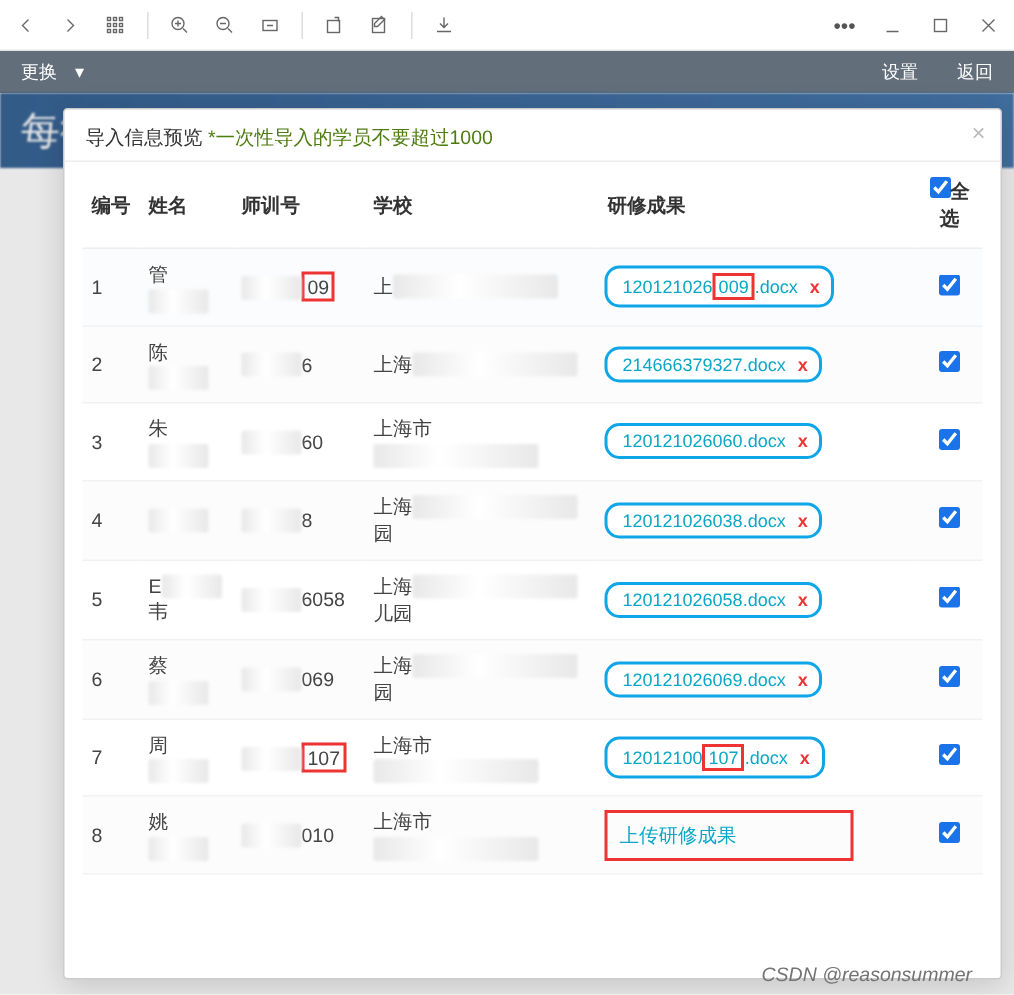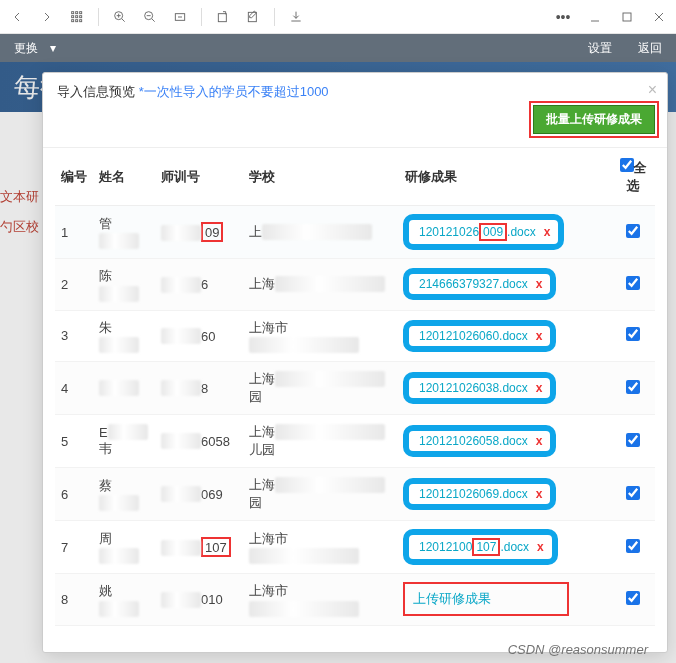--- a/index.html
+++ b/index.html
@@ -17,21 +17,21 @@
     .replace-txt { display: flex; align-items: center; gap: 12px; text-align: center; }
     
     .bg-page { position: relative; height: calc(100% - 62px); background: #fff; }
     .bg-banner { height: 50px; background: linear-gradient(90deg, #2b5a8f, #3a6fa8); color: #fff; font-size: 26px; padding-left: 14px; display: flex; align-items: center; filter: blur(0.6px); }
     .bg-side { position: absolute; left: 0; top: 120px; font-size: 13px; line-height: 30px; }
     .bg-side .line1 { color: #c0392b; } .bg-side .line2 { color: #c0392b; }
     
     .modal-overlay { position: absolute; left: 0; right: 0; top: 62px; bottom: 0; background: rgba(100,100,100,0.15); }
     .modal { position: absolute; left: 42px; top: 10px; right: 8px; bottom: 10px; background: #fff; border: 1px solid #ccc; border-radius: 3px; box-shadow: 0 4px 20px rgba(0,0,0,0.15); display: flex; flex-direction: column; }
     .modal-head { padding: 10px 14px 6px 14px; font-size: 13px; color: #333; position: relative; }
-    .modal-head .warn { color: #3b82f6; }
+    .modal-head .warn { color: #4d7c0f; }
     .modal-close { position: absolute; right: 10px; top: 8px; color: #bbb; font-size: 16px; cursor: pointer; }
     
     .upload-wrap { position: relative; padding: 4px 14px 10px 14px; height: 40px; }
     .batch-box { position: absolute; right: 8px; top: -6px; border: 2px solid #e33; padding: 2px; }
     .batch-btn { background: #4aa832; border: 1px solid #2e7a1c; color: #fff; font-size: 12px; padding: 5px 12px; font-weight: bold; cursor: pointer; }
     
     .tbl-wrap { flex: 1; overflow-y: auto; border-top: 1px solid #eee; padding: 0 12px; }
     table { width: 100%; border-collapse: collapse; font-size: 13px; color: #444; }
     th { text-align: left; font-weight: bold; padding: 10px 6px; border-bottom: 1px solid #eee; color: #333; background: #fff; }
     td { padding: 8px 6px; border-bottom: 1px solid #f2f2f2; vertical-align: middle; height: 36px; }
@@ -43,21 +43,21 @@
     .col-school { width: 154px; }
     .col-file {}
     .col-chk { width: 44px; text-align: center; }
     .th-file { padding-left: 8px; }
     
     .mosaic { display: inline-block; background: linear-gradient(90deg, #e8e8e8, #fff 40%, #e8e8e8); height: 16px; border-radius: 2px; filter: blur(1.2px); vertical-align: middle; }
     .mosaic.sm { width: 40px; } .mosaic.lg { width: 110px; }
     
     .frag { display: inline-block; font-size: 13px; color: #444; vertical-align: middle; }
     
-    .file-pill { display: inline-flex; align-items: center; border: 6px solid #0ea5e9; border-radius: 10px; padding: 3px 8px 3px 10px; font-size: 12px; color: #0aa7c7; background: #fff; cursor: pointer; max-width: 170px; }
+    .file-pill { display: inline-flex; align-items: center; border: 2px solid #0ea5e9; border-radius: 10px; padding: 3px 8px 3px 10px; font-size: 12px; color: #0aa7c7; background: #fff; cursor: pointer; max-width: 170px; }
     .file-pill .fname { white-space: nowrap; overflow: hidden; text-overflow: ellipsis; }
     .file-pill .del { margin-left: 8px; color: #e33; font-weight: bold; cursor: pointer; }
     .upload-link { color: #0aa7c7; font-size: 13px; cursor: pointer; }
     
     .red-box { border: 2px solid #e33; padding: 0 2px; display: inline-block; }
     .red-box-inline { border: 2px solid #e33; display: inline-block; padding: 2px; }
     
     input[type=checkbox] { width: 14px; height: 14px; accent-color: #1a73e8; cursor: pointer; }
     
     .submit-bar { padding: 8px 16px; text-align: right; border-top: 1px solid #eee; }
@@ -158,36 +158,27 @@
       <span>▾</span>
     </span>
   <span class="right">
     <span>设置</span>
     <span>返回</span>
   </span>
 </div>
 
 <div class="bg-page">
   <div class="bg-banner">每徘</div>
-  <div class="bg-side">
-    <div class="line1">文本研</div>
-    <div class="line2">勺区校</div>
-  </div>
 </div>
 
 <div class="modal-overlay">
   <div class="modal">
     <div class="modal-head">
       <span>导入信息预览 </span><span class="warn">*一次性导入的学员不要超过1000</span>
       <span class="modal-close">×</span>
-    </div>
-    <div class="upload-wrap">
-      <div class="batch-box">
-        <button class="batch-btn">批量上传研修成果</button>
-      </div>
     </div>
     <div class="tbl-wrap">
       <table>
         <thead>
           <tr>
             <th class="col-idx">编号</th>
             <th class="col-name">姓名</th>
             <th class="col-trainid">师训号</th>
             <th class="col-school">学校</th>
             <th class="col-file th-file">研修成果</th>

